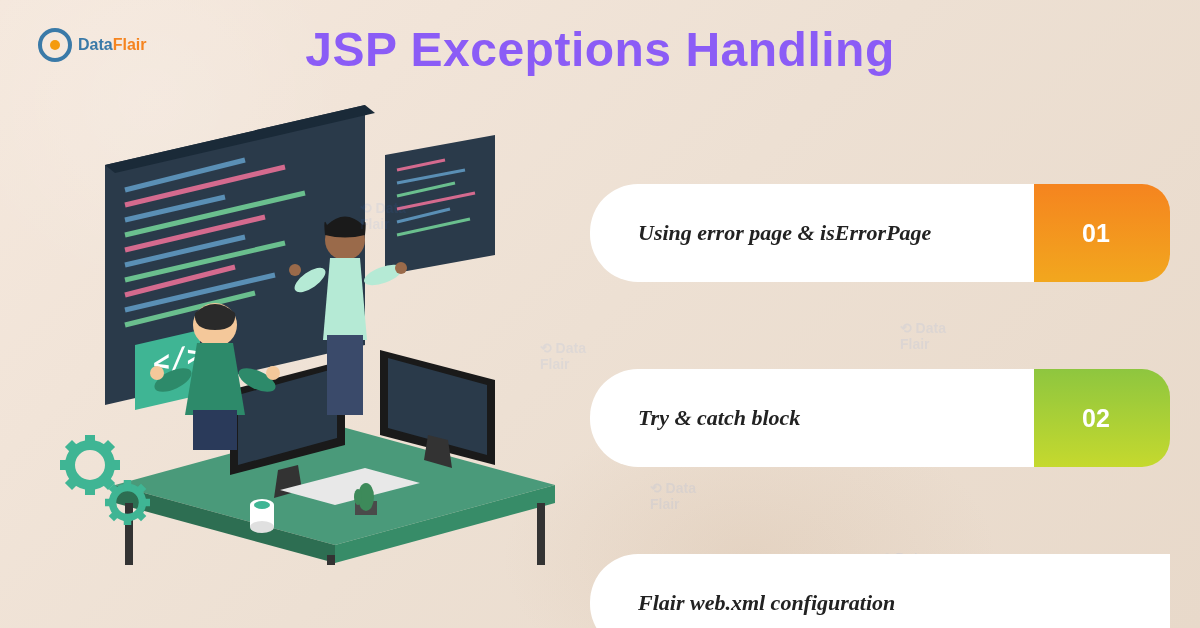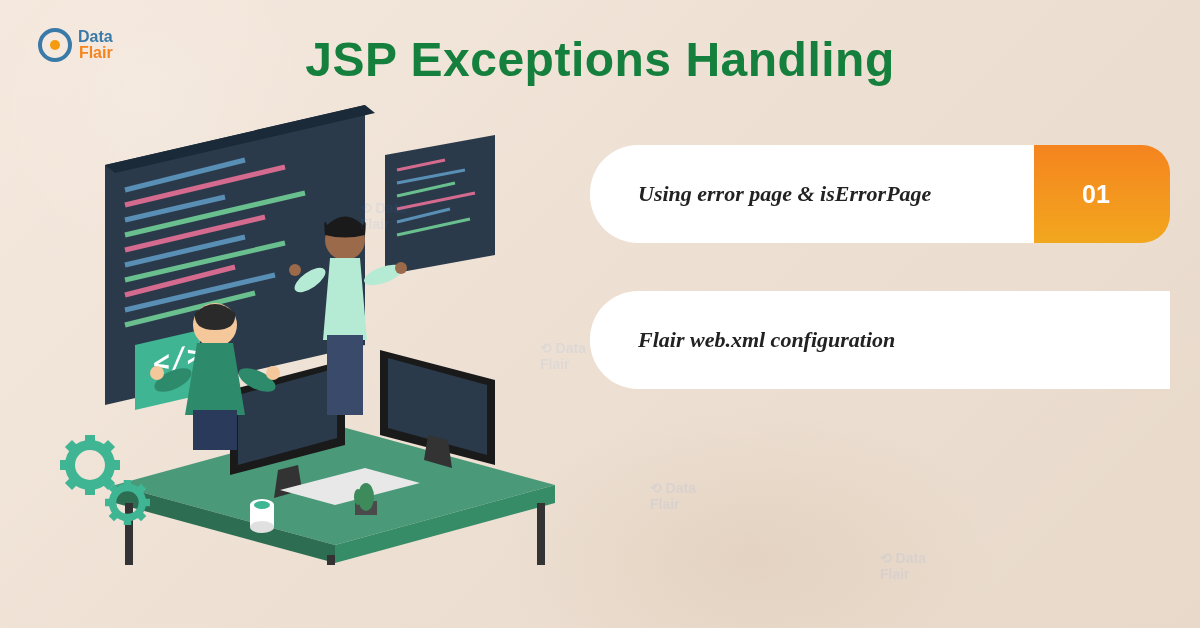--- a/index.html
+++ b/index.html
@@ -40,34 +40,33 @@
 .logo-icon::before {
   content: '';
   position: absolute;
   top: 8px; left: 8px;
   width: 10px; height: 10px;
   background: #f59b0e;
   border-radius: 50%;
 }
 .logo-text {
   display: flex;
-  flex-direction: column;
+  flex-direction: row;
   line-height: 1;
-  align-items: flex-end;
 }
 .logo-text .top { font-weight: bold; color: #3a7aa8; font-size: 16px; font-family: Arial, sans-serif; }
 .logo-text .bottom { font-weight: bold; color: #f5841f; font-size: 16px; font-family: Arial, sans-serif; }
 .title {
   position: absolute;
-  top: 32px;
+  top: 22px;
   left: 50%;
   transform: translateX(-50%);
   font-size: 48px;
   font-weight: 900;
-  color: #15803d;
+  color: #8b5cf6;
   font-family: Arial, sans-serif;
   letter-spacing: 0.5px;
   white-space: nowrap;
 }
 .illustration {
   position: absolute;
   top: 105px;
   left: 35px;
   width: 530px;
   height: 460px;
@@ -79,20 +78,21 @@
   width: 580px;
   display: flex;
   flex-direction: column;
   gap: 48px;
 }
 .item {
   display: flex;
   align-items: stretch;
   height: 98px;
   position: relative;
+  margin-top: 39px;
 }
 .item-label {
   flex: 1;
   background: #fff;
   border-radius: 48px 0 0 48px;
   display: flex;
   align-items: center;
   padding-left: 48px;
   font-style: italic;
   font-weight: bold;
@@ -266,20 +266,24 @@
     </g>
   </svg>
 </div>
 
 <div class="list">
   <div class="item">
     <div class="item-label">Using error page &amp; isErrorPage</div>
     <div class="item-number num-1">01</div>
   </div>
   <div class="item">
+    <div class="item-label">Try &amp; catch block</div>
+    <div class="item-number num-2">02</div>
+  </div>
+  <div class="item">
     <div class="item-label">Flair web.xml configuration</div>
   </div>
 </div>
 
 <div class="watermark wm1">⟲ Data<br>Flair</div>
 <div class="watermark wm2">⟲ Data<br>Flair</div>
 <div class="watermark wm3">⟲ Data<br>Flair</div>
 <div class="watermark wm4">⟲ Data<br>Flair</div>
 <div class="watermark wm5">⟲ Data<br>Flair</div>
 

